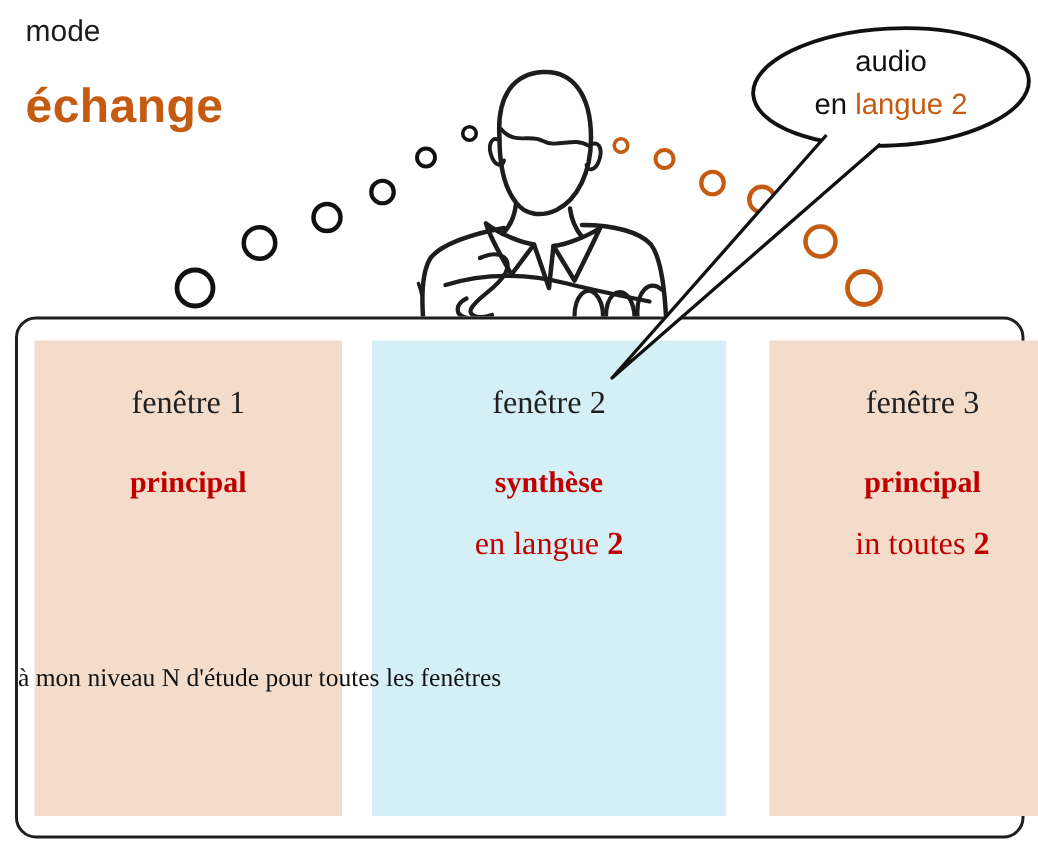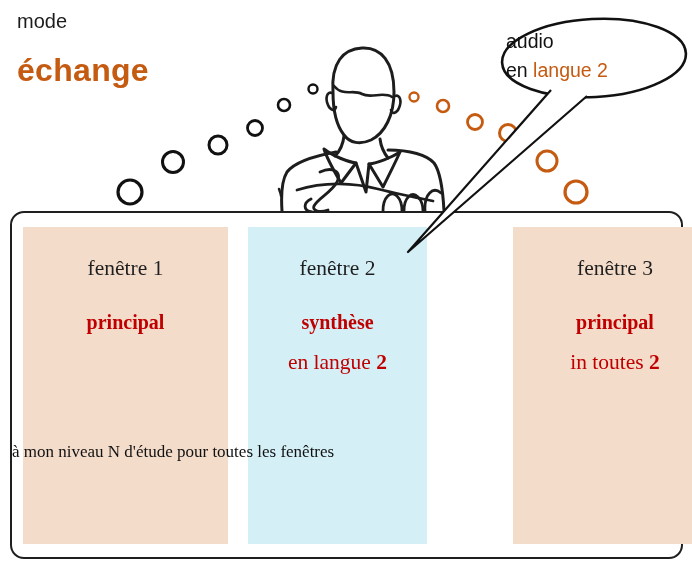--- a/index.html
+++ b/index.html
@@ -14,39 +14,39 @@
   .title { font-size:32px; font-weight:bold; color:#c55a11; margin-top:19px; letter-spacing:0.3px; }
 
   .panel {
     position:absolute; left:10px; top:211px; width:669px; height:344px;
     background:#ffffff; border:2.6px solid #1f1f1f; border-radius:14px;
     z-index:1;
     font-family:Liberation Serif, serif;
   }
   .win { position:absolute; top:14px; height:317px; text-align:center; }
   .win-1 { left:11px;  width:205px; }
-  .win-2 { left:236px; width:179px; }
+  .win-2 { left:236px; width:236px; }
   .win-3 { left:453px; width:204px; }
   .w-name { margin-top:28px; font-size:21.5px; line-height:27px; color:#1f1f1f; }
   .w-role { margin-top:25px; font-size:20px;   line-height:30px; font-weight:bold; color:#c00000; }
   .w-lang { margin-top:12px; font-size:21.5px; line-height:27px; color:#c00000; }
   .w-lang .num { font-weight:bold; }
 
   .note {
     position:absolute; left:0; right:0; top:229px; text-align:left;
     font-size:17px; color:#111; z-index:3;
   }
 
   .overlay {
     position:absolute; left:0; top:0; width:692px; height:568px;
     z-index:5; pointer-events:none;
   }
   .bubble-text {
     position:absolute; left:506px; top:27px; width:176px; z-index:6;
-    text-align:left; font-size:19.5px; line-height:29px; color:#111;
+    text-align:center; font-size:19.5px; line-height:29px; color:#111;
     pointer-events:none;
   }
   .bubble-text .hl { color:#c55a11;margin-top:20px; }
 </style>
 </head>
 <body>
 
 <div class="hdr">
   <div class="mode-label">mode</div>
   <div class="title">échange</div>

